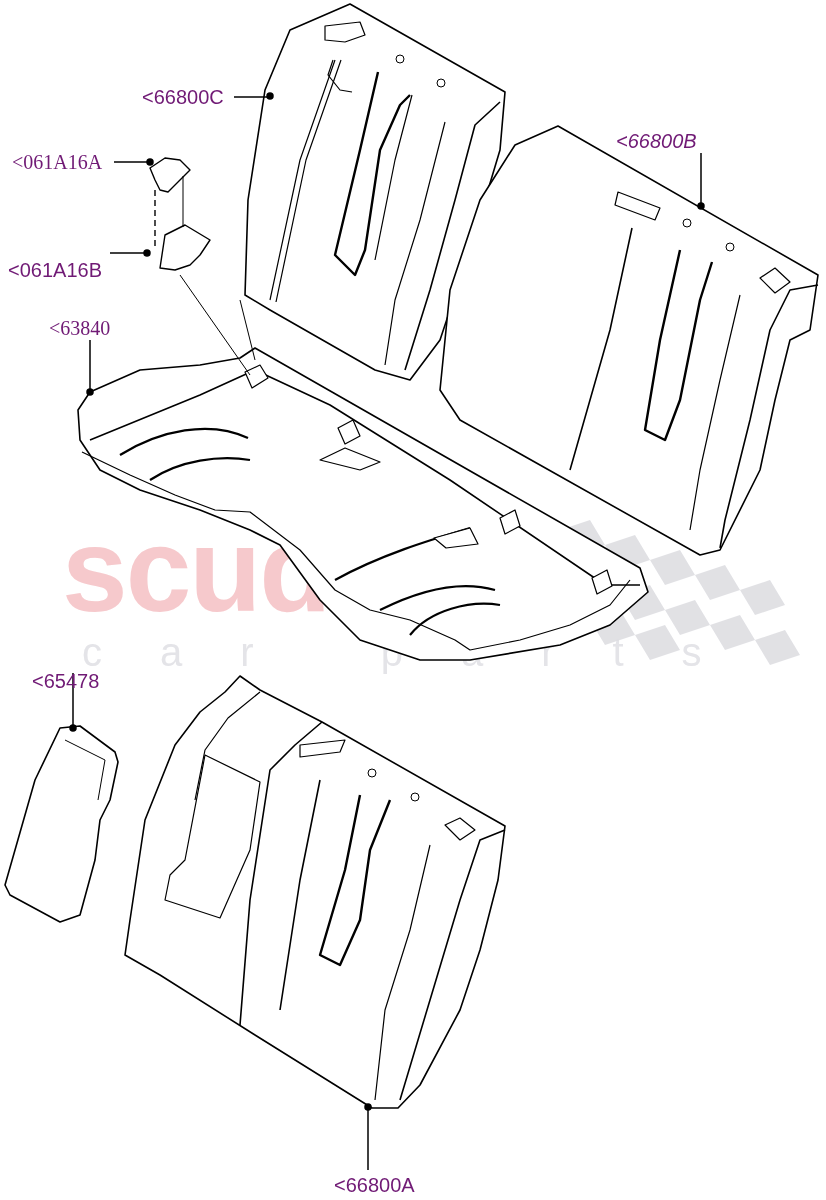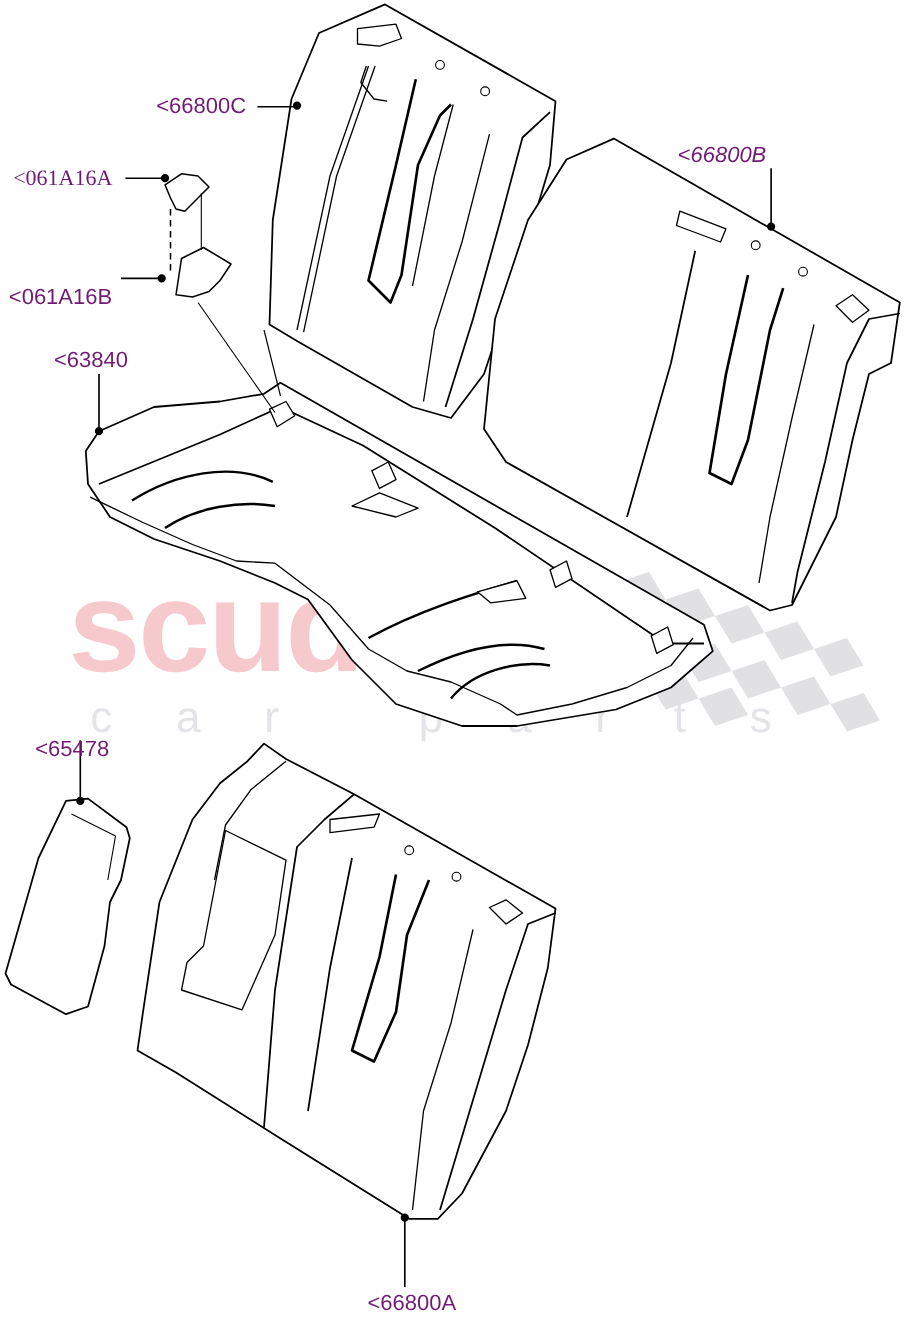--- a/index.html
+++ b/index.html
@@ -124,16 +124,16 @@
         <circle cx="73" cy="728" r="3"></circle>
       <line x1="368" y1="1108" x2="368" y2="1170"></line>
         <circle cx="368" cy="1107" r="3"></circle>
     </g>
   </svg>
 
   <div class="part-label" style="left:142px;top:87px;">&lt;66800C</div>
   <div class="part-label" style="left:12px;top:152px;font-family:Liberation Serif, serif;">&lt;061A16A</div>
   <div class="part-label" style="left:8px;top:260px;">&lt;061A16B</div>
   <div class="part-label" style="left:616px;top:131px;font-style:italic;">&lt;66800B</div>
-  <div class="part-label" style="left:49px;top:318px;">&lt;63840</div>
+  <div class="part-label" style="left:49px;top:318px;font-family:Liberation Serif, serif;">&lt;63840</div>
   <div class="part-label" style="left:32px;top:651px;margin-top:20px;">&lt;65478</div>
   <div class="part-label" style="left:334px;top:1175px;">&lt;66800A</div>
 </div>
 
 </body></html>

